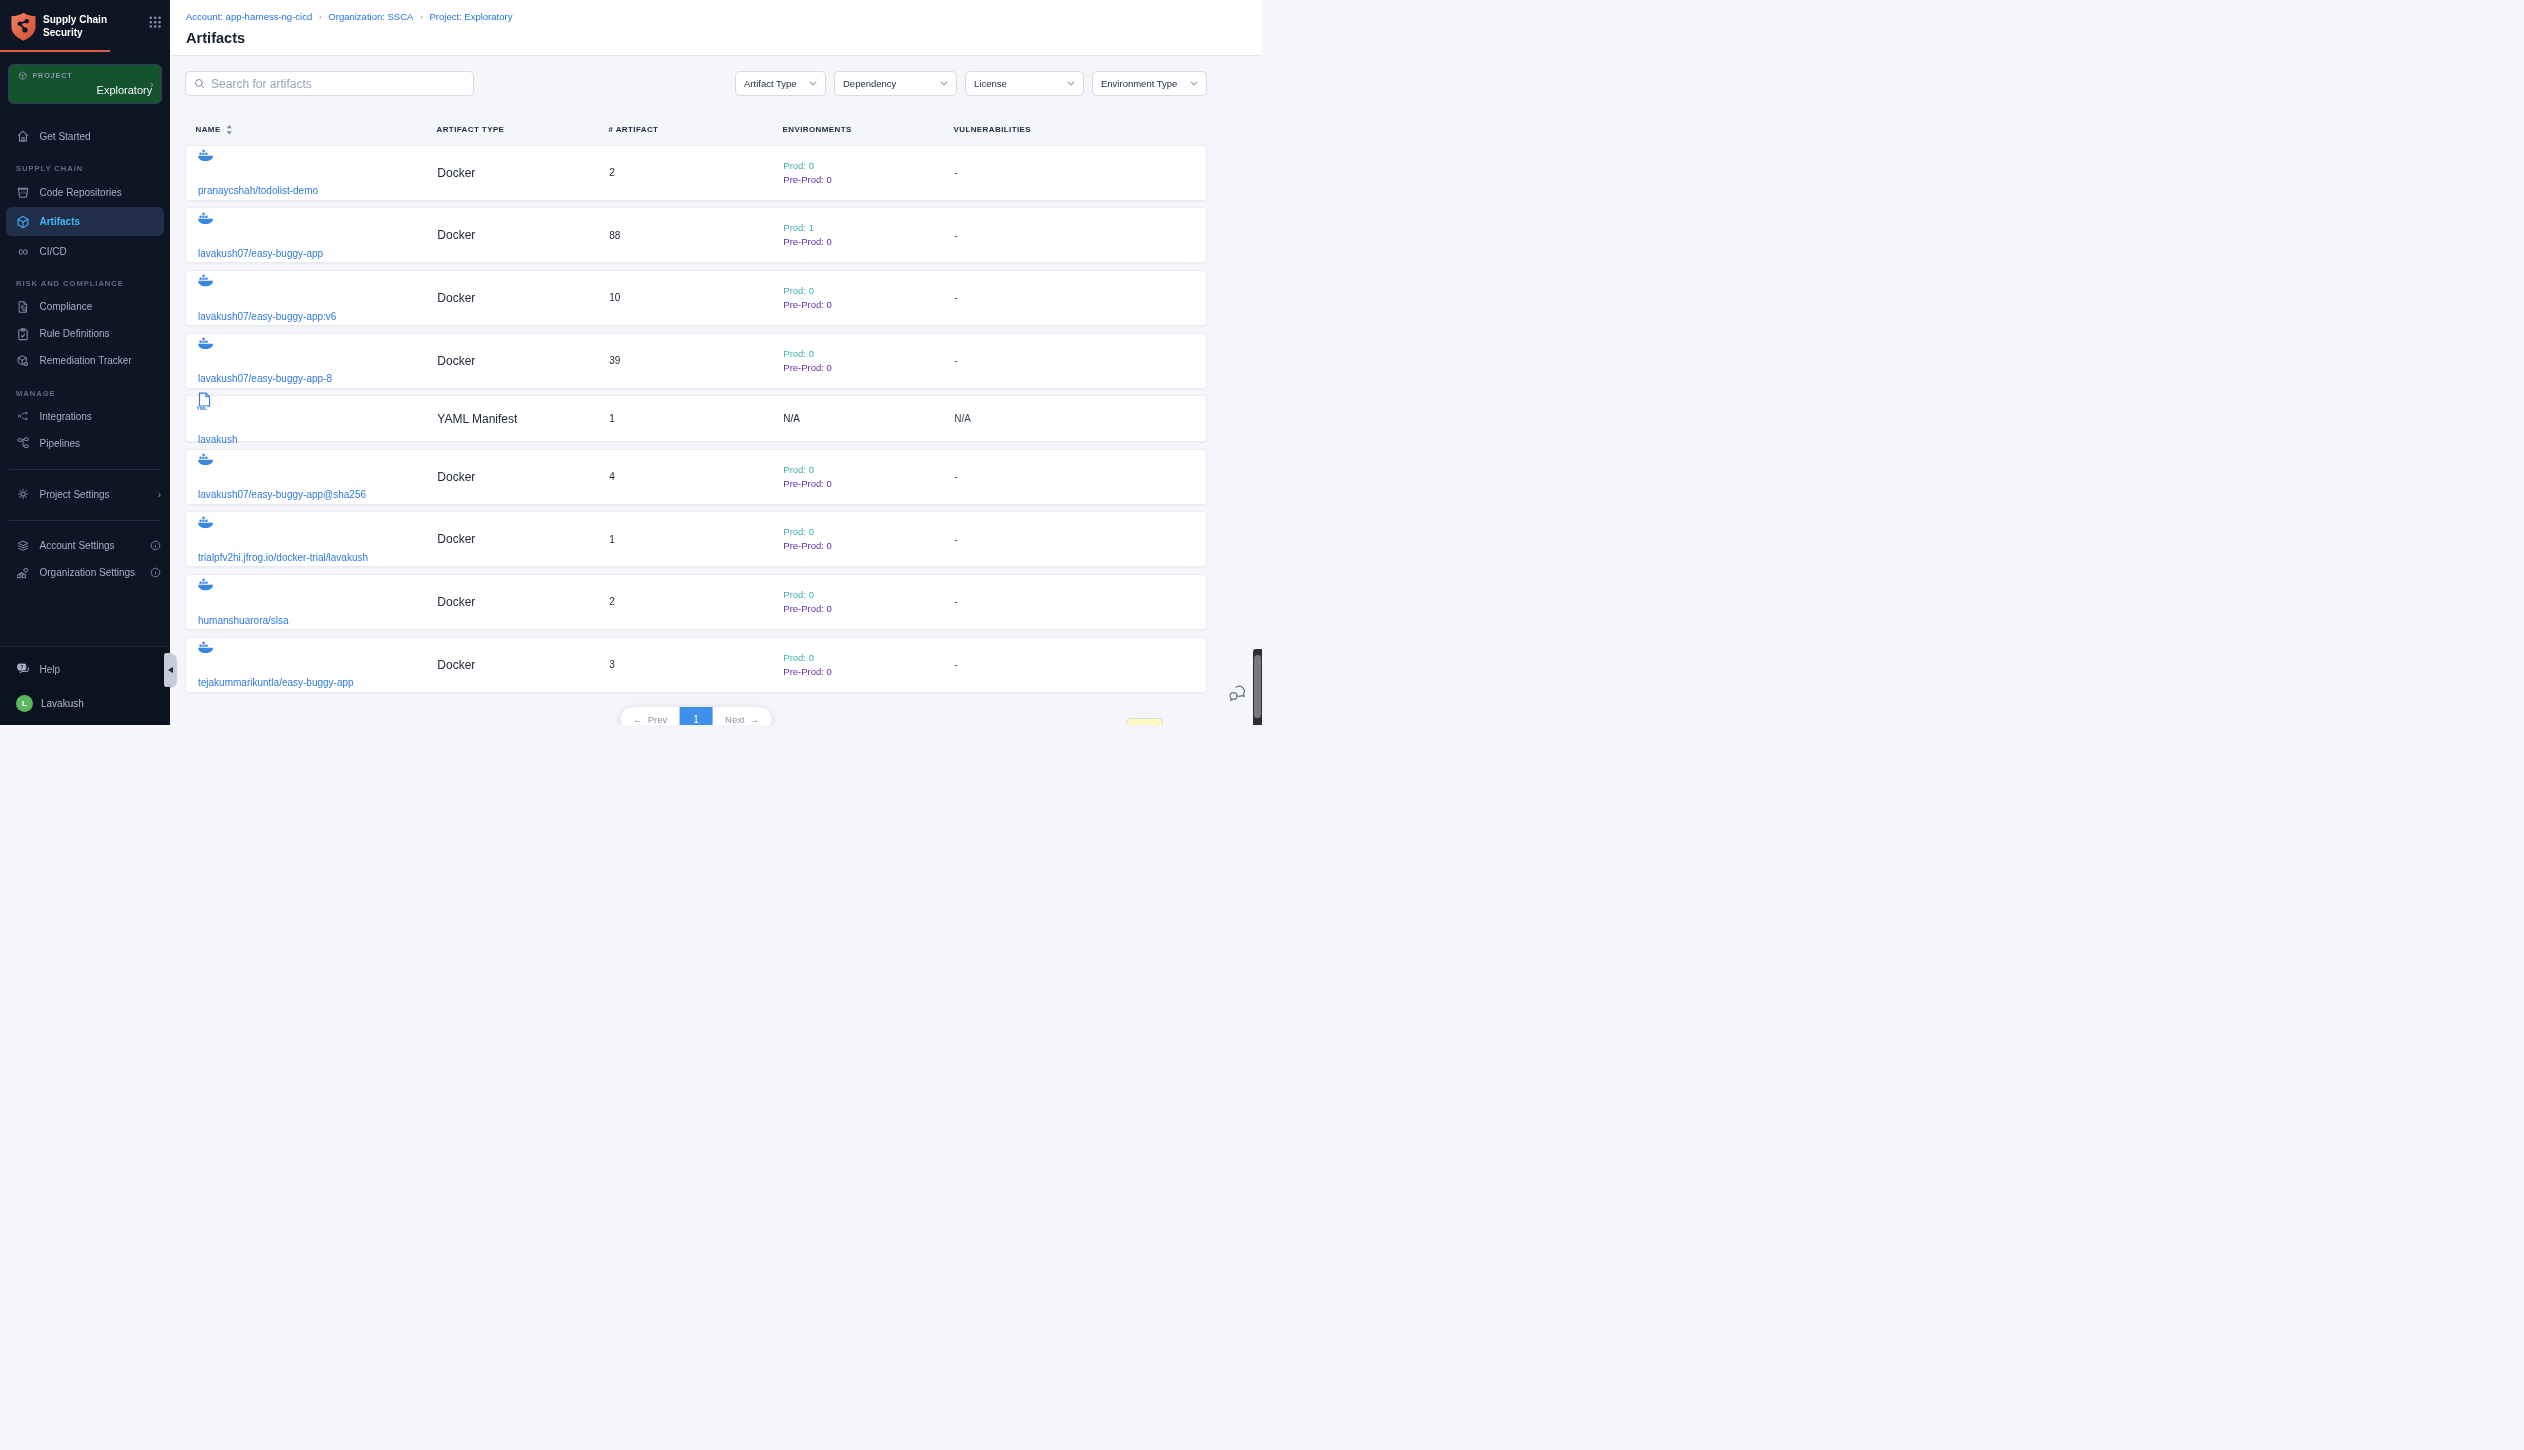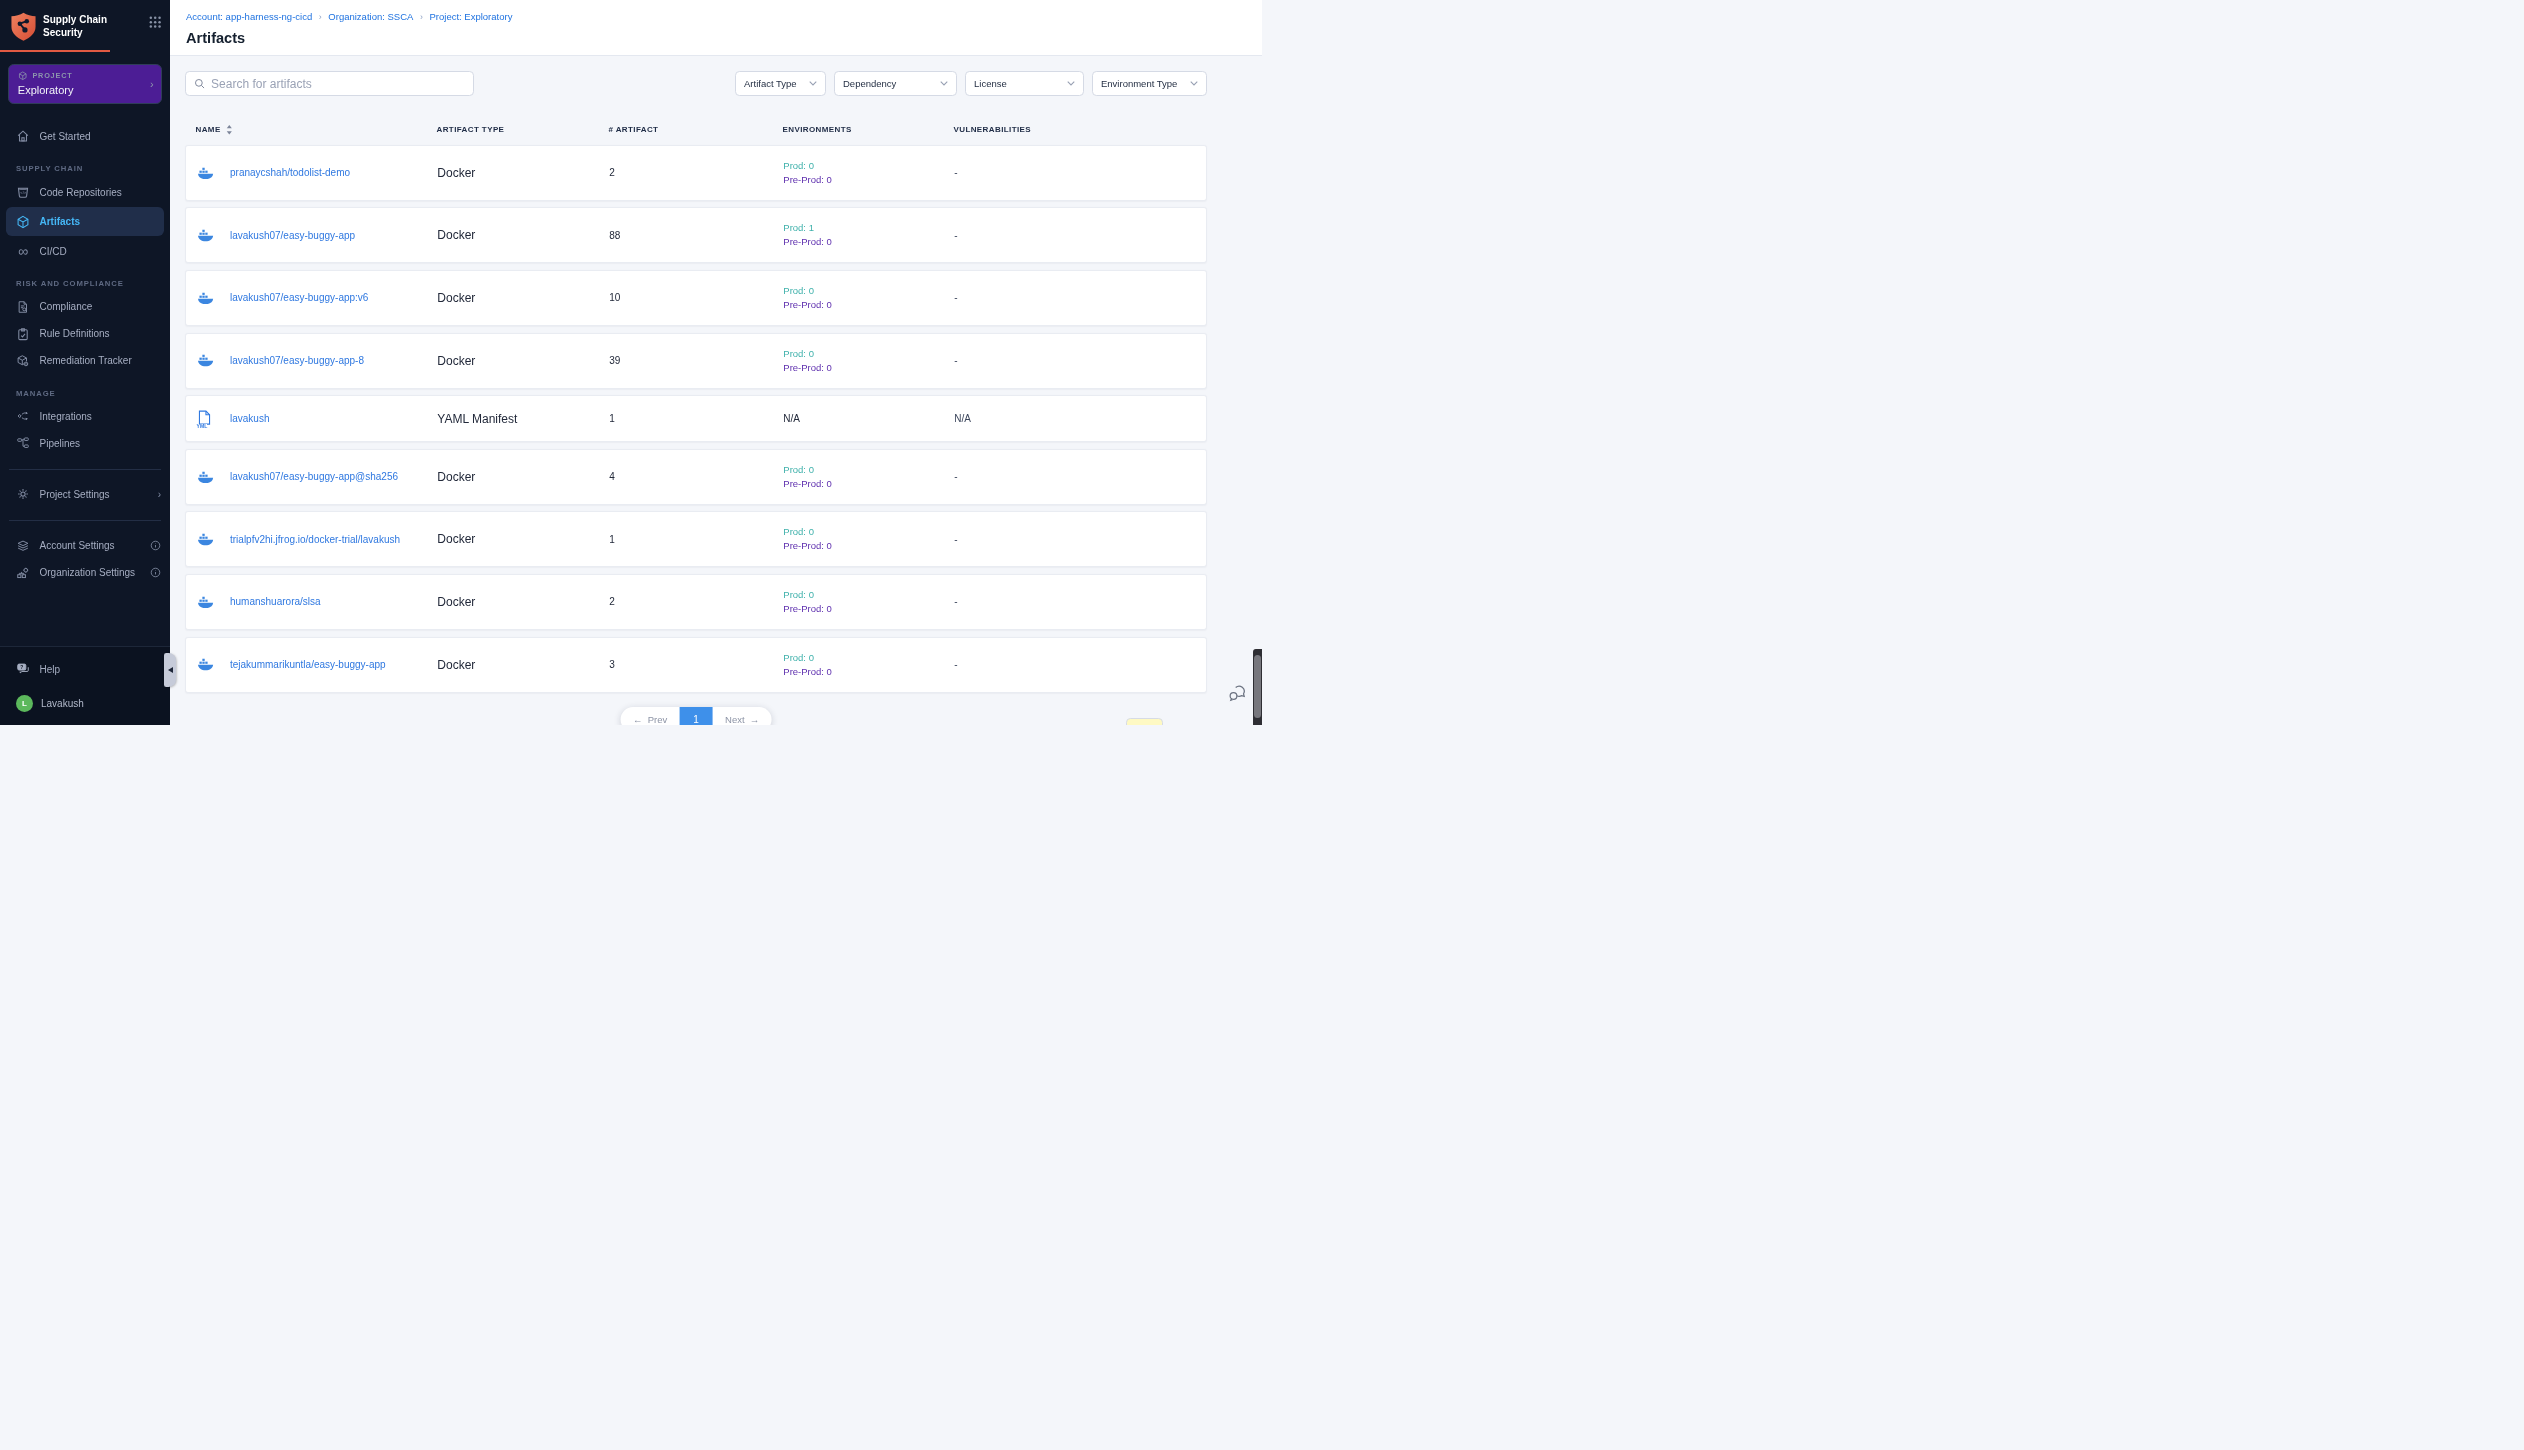--- a/index.html
+++ b/index.html
@@ -7,22 +7,22 @@
   body { font-family:"Liberation Sans", sans-serif; background:#f4f6fa; position:relative; }
 
   
   .sidebar { position:absolute; left:0; top:0; width:170px; height:100%;
     background:#0e1626; color:#a6aec2; display:flex; flex-direction:column; }
   .side-head { display:flex; align-items:flex-start; padding:11.7px 8.8px 0 9.5px; }
   .logo-shield { flex:0 0 auto; }
   .logo-title { font-size:10px; font-weight:700; color:#fff; line-height:1.28; margin-left:6.6px; margin-top:2.2px; flex:1; }
   .grid-btn { margin-top:4.4px; cursor:pointer; }
   .accent-line { height:2.2px; width:110px; background:#e25a43; margin-top:8px; }
-  .project-card { margin:11.7px 8px 0 8px; background:#4c1d95; border:0.7px solid #303d59;
-    border-radius:5.8px; padding:6.6px 8.8px 7.3px 8.8px; position:relative; cursor:pointer; }
+  .project-card { margin:11.7px 8px 0 8px; background:#14532d; border:0.7px solid #303d59;
+    border-radius:5.8px; padding:6.6px 8.8px 7.3px 8.8px; position:relative; cursor:pointer;text-align:right; }
   .project-label { display:flex; align-items:center; gap:5.1px; color:#8d96ad; font-size:7.3px;
     font-weight:700; letter-spacing:0.8px; }
   .project-name { color:#f2f4f8; font-size:11px; margin-top:2.9px; }
   .project-chev { position:absolute; right:7.3px; top:50%; transform:translateY(-50%); color:#8d96ad; font-size:11px; }
 
   .nav { margin-top:19px; flex:1 1 auto; overflow:hidden; }
   .nav-item { display:flex; align-items:center; gap:9.5px; padding:0 8.8px 0 16px; height:27px;
     font-size:10px; font-weight:500; color:#a6aec2; cursor:pointer; }
   .nav-item .nicon { width:14px; height:14px; display:flex; align-items:center; justify-content:center; color:#828ca3; }
   .nav-item.active { background:#202e4a; border-radius:5.8px; margin:1.5px 5.8px; padding-left:10.2px; height:29px;
@@ -67,21 +67,21 @@
   .filter.w1{ width:91px; } .filter.w2{ width:123px; } .filter.w3{ width:119px; } .filter.w4{ width:115px; }
 
   .thead { display:flex; align-items:center; margin-top:29px; margin-bottom:10.2px; padding:0 0 0 10.2px; }
   .th { font-size:8px; font-weight:700; letter-spacing:0.4px; color:#1e2b45; }
   .col-name{ width:241px; display:flex; align-items:center; gap:5.1px; }
   .col-type{ width:172px; } .col-dig{ width:174px; } .col-env{ width:171px; } .col-vuln{ flex:1; }
 
   .row { display:flex; align-items:center; background:#fff; border:0.7px solid #e9ecf2; border-radius:2.9px;
     height:56px; margin-bottom:6.6px; box-shadow:0 0.7px 1.5px rgba(16,24,40,.04); cursor:pointer; }
   .row.short { height:47px; }
-  .cell-name { width:251px; display:flex; align-items:center; gap:16px; padding-left:11.7px; }
+  .cell-name { width:251px; display:flex; align-items:flex-start; gap:24px; padding-left:11.7px;flex-direction:column; }
   .cell-name .alink { font-size:10px; color:#2f78e0; }
   .cell-type { width:172px; font-size:12px; color:#22293a; }
   .cell-dig { width:174px; font-size:10px; color:#22293a; }
   .cell-env { width:171px; font-size:9.5px; line-height:14px; }
   .env-prod { color:#3fb1ab; cursor:pointer; }
   .env-pre { color:#5e2fae; cursor:pointer; }
   .env-na { color:#22293a; font-size:10px; }
   .cell-vuln { flex:1; font-size:10px; color:#3c465c; }
   .yml-wrap { position:relative; width:16px; height:17.5px; }
   .yml-badge { position:absolute; left:-1.5px; bottom:-1.5px; font-size:5.1px; font-weight:700; color:#2f78e0;

